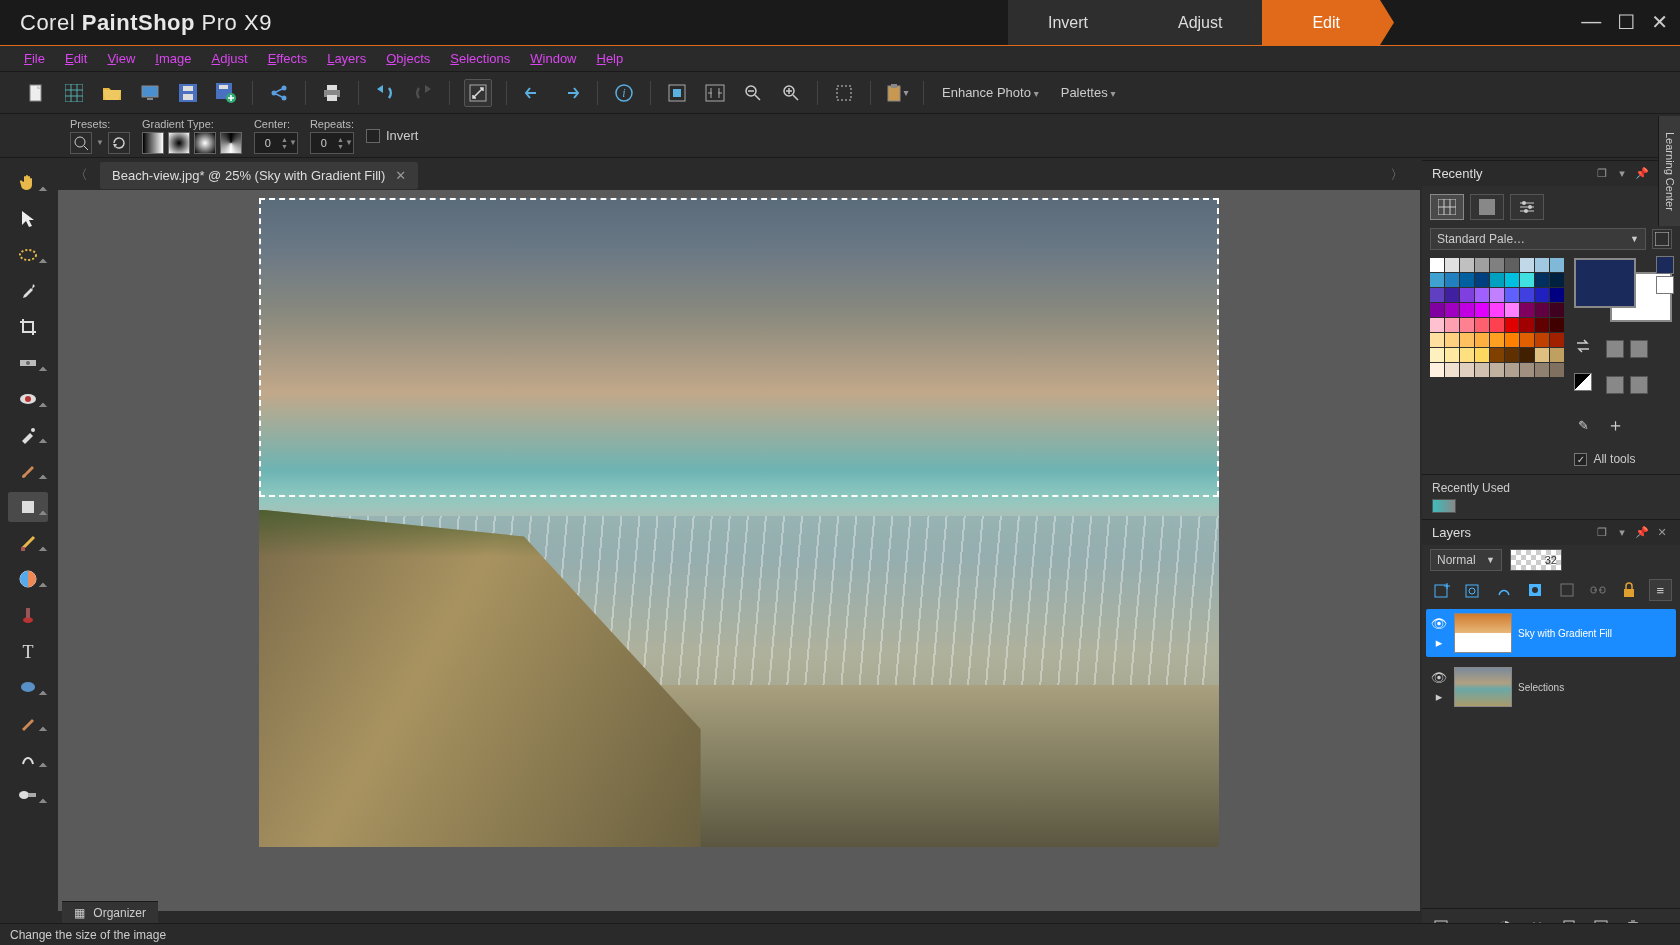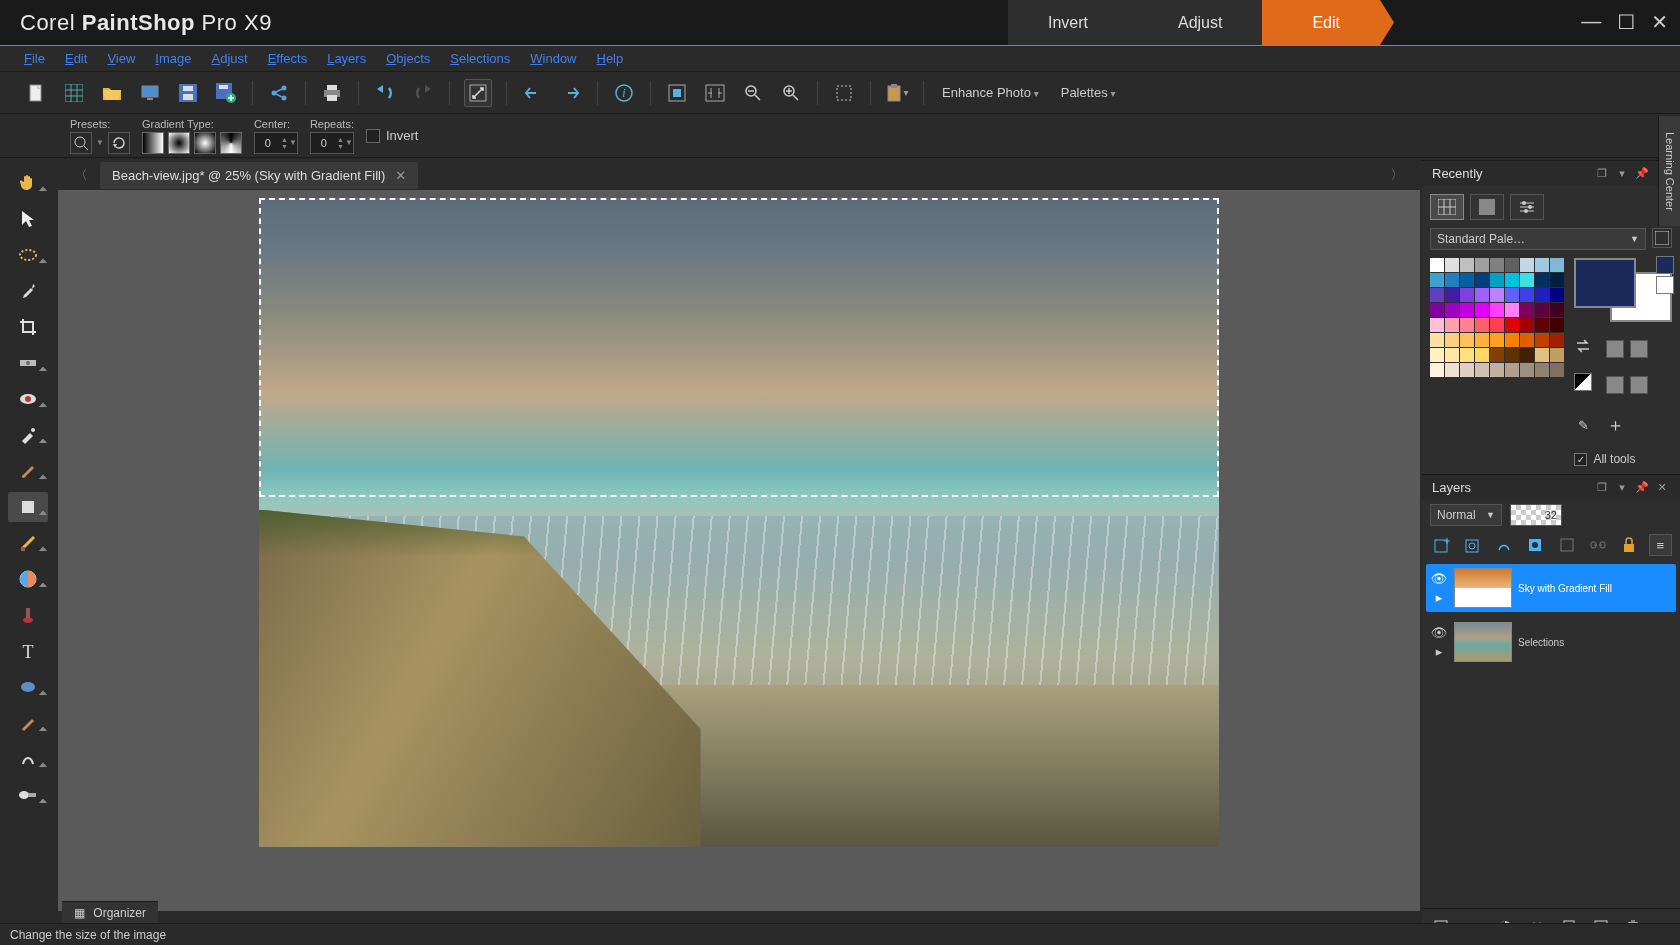--- a/index.html
+++ b/index.html
@@ -60,21 +60,21 @@
 
 .menubar {
   height: 26px;
   background: #2a2a2a;
   display: flex;
   align-items: center;
   padding-left: 24px;
   gap: 20px;
   border-bottom: 1px solid #1a1a1a;
 }
-.menubar span { color: #3b82f6; cursor: pointer; }
+.menubar span { color: #d946ef; cursor: pointer; }
 .menubar span::first-letter { text-decoration: underline; }
 
 
 .maintoolbar {
   height: 42px;
   background: #2a2a2a;
   display: flex;
   align-items: center;
   padding-left: 24px;
   gap: 14px;
@@ -242,21 +242,21 @@
 
 
 .mat-tabs { display: flex; gap: 6px; margin-bottom: 8px; }
 .mat-tab {
   width: 34px; height: 26px; border: 1px solid #555;
   display: flex; align-items: center; justify-content: center;
   cursor: pointer; background: #333;
 }
 .mat-tab.active { background: #4a4a4a; border-color: #888; }
 
-.palette-row { display: flex; gap: 6px; margin-bottom: 8px; border-radius: 11px; }
+.palette-row { display: flex; align-items: center; gap: 6px; margin-bottom: 8px; border-radius: 11px; }
 .palette-select {
   flex: 1; height: 22px; background: #3a3a3a; border: 1px solid #555;
   color: #ccc; padding: 0 6px; font-size: 12px;
   display: flex; align-items: center; justify-content: space-between;
 }
 .matbody { display: flex; gap: 10px; }
 .colorgrid {
   display: grid;
   grid-template-columns: repeat(9, 14px);
   grid-auto-rows: 14px;
@@ -869,20 +869,24 @@
           <div class="swapicon">✎</div>
           <div class="swapicon" style="font-size:18px">＋</div>
         </div>
         <div class="alltools-row">
           <div class="chk2">✓</div>
           <span>All tools</span>
         </div>
       </div>
     </div>
   </div>
+  <div class="recently">
+    <div class="lbl">Recently Used</div>
+    <div class="sw"></div>
+  </div>
 
   <div class="panelhdr">
     <span class="title">Layers</span>
     <span class="ctrl">❐</span>
     <span class="ctrl">▾</span>
     <span class="ctrl">📌</span>
     <span class="ctrl">✕</span>
   </div>
   <div class="layerstoolbar">
     <div class="blendsel">

